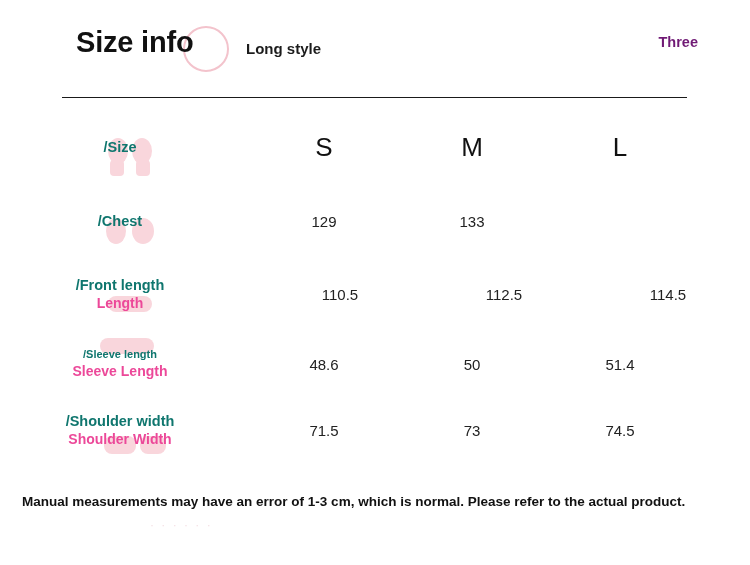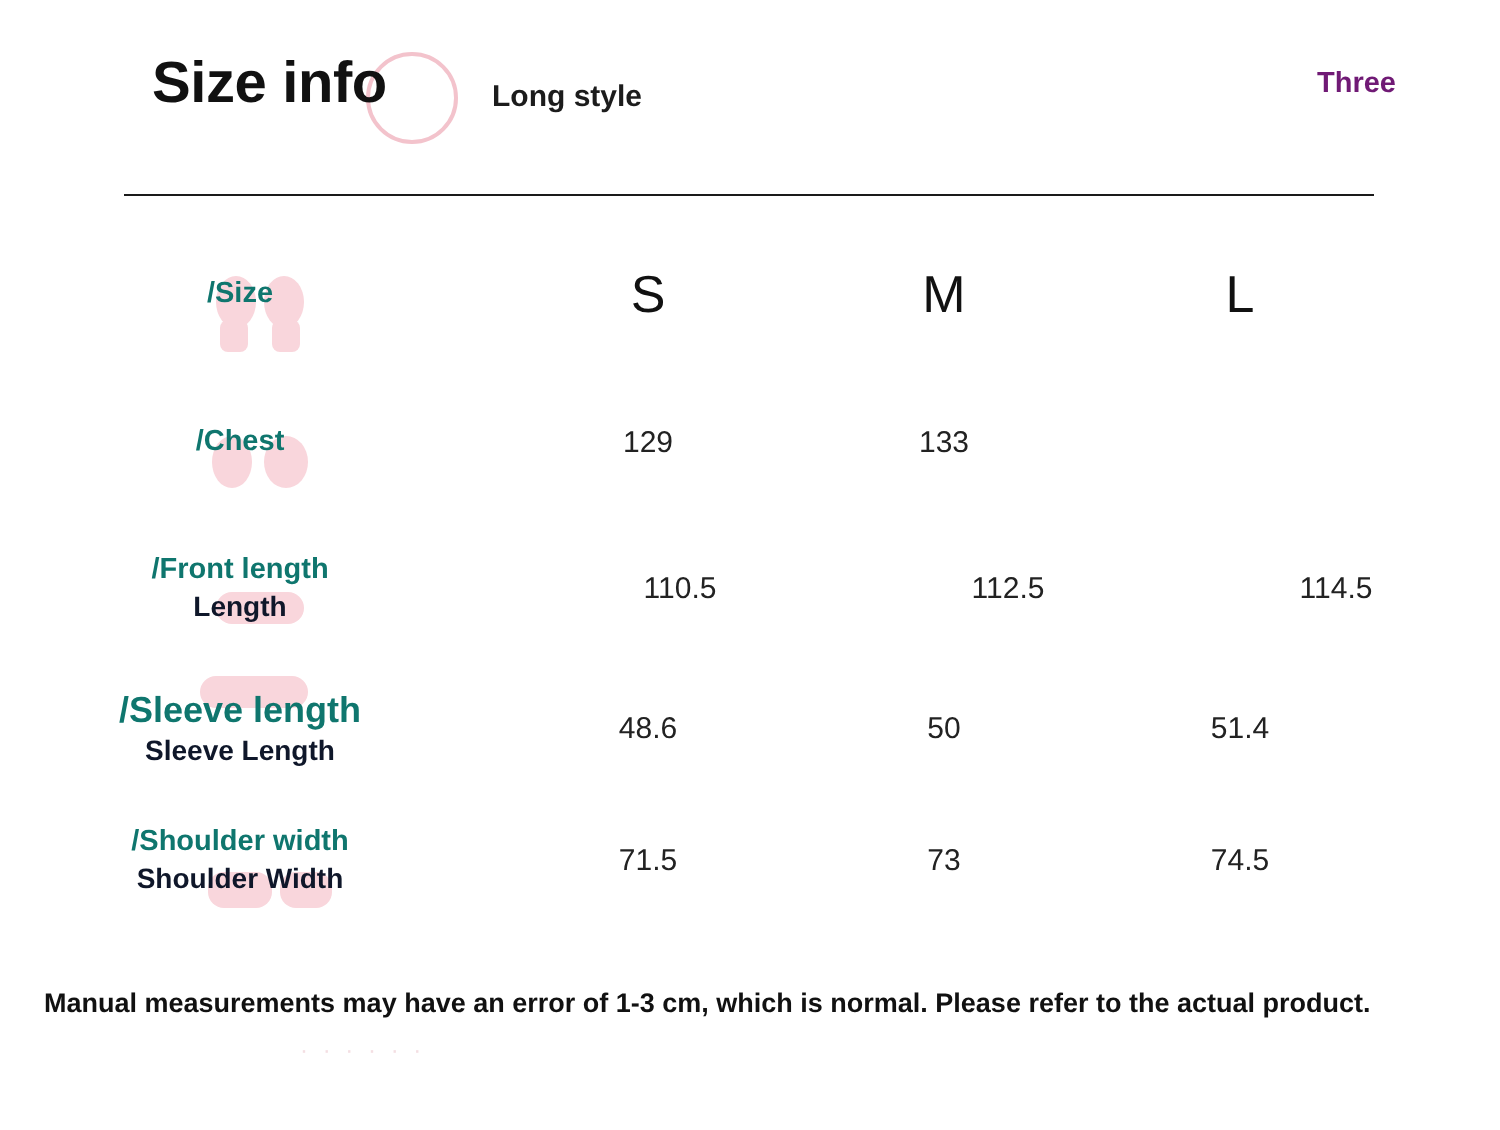--- a/index.html
+++ b/index.html
@@ -103,21 +103,21 @@
   .lbl-top {
     font-size: 14.5px;
     font-weight: bold;
     color: #0f766e;
     line-height: 1.25;
     display: block;
   }
   .lbl-bottom {
     font-size: 14px;
     font-weight: bold;
-    color: #0f172a;
+    color: #ec4899;
     line-height: 1.3;
     display: block;
   }
 
   .row-head { height: 74px; }
   .row-head .cell-val {
     font-size: 26px;
     font-weight: 400;
     color: #111;
   }
@@ -204,21 +204,21 @@
       <span class="lbl-top">/Front length</span>
       <span class="lbl-bottom">Length</span>
     </div>
     <div class="cell-val">110.5</div>
     <div class="cell-val">112.5</div>
     <div class="cell-val">114.5</div>
   </div>
 
   <div class="row row-sleeve">
     <div class="cell-label">
-      <span class="lbl-top" style="font-size:18px;">/Sleeve length</span>
+      <span class="lbl-top" style="font-size:11px;">/Sleeve length</span>
       <span class="lbl-bottom">Sleeve Length</span>
     </div>
     <div class="cell-val bold-val">48.6</div>
     <div class="cell-val">50</div>
     <div class="cell-val">51.4</div>
   </div>
 
   <div class="row row-shoulder">
     <div class="cell-label">
       <span class="lbl-top">/Shoulder width</span>

